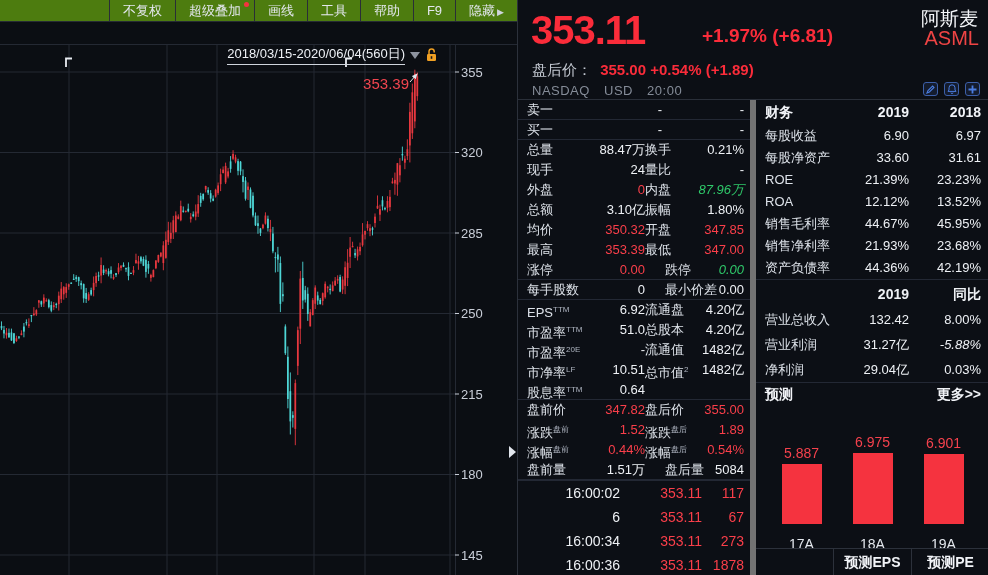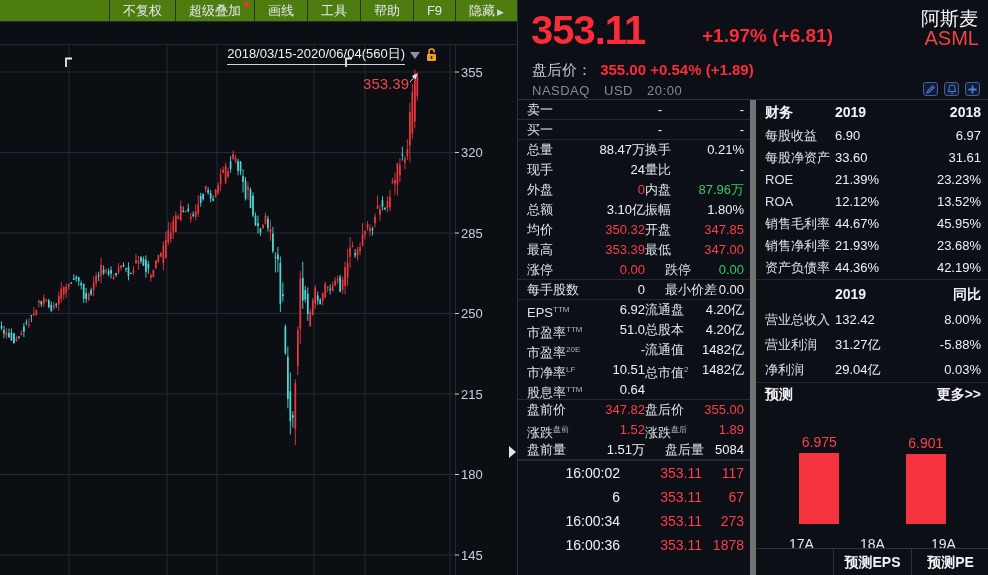--- a/index.html
+++ b/index.html
@@ -51,34 +51,34 @@
   .obprice { flex:1; text-align:right; color:#eef1f5; padding-right:42px; }
   .obvol { width:40px; text-align:right; color:#eef1f5; }
   .qrow { display:flex; height:20px; line-height:20px; padding-left:9px; }
   .qrow.sep { border-bottom:1px solid #232834;gap:20px; }
   .qcell { display:flex; }
   .qcell.c1 { width:118px; }
   .qcell.c2 { flex:1; padding-right:6px; }
   .qlab { color:#dde2e9; white-space:nowrap; }
   .qlab sup { font-size:8px; color:#aeb4c0; }
   .qval { flex:1; text-align:right; white-space:nowrap; }
-  .w { color:#eef1f5; } .r { color:#fa3f4a; } .g { color:#2fc96a; }
+  .w { color:#eef1f5; } .r { color:#fa3f4a; } .g { color:#2fc96a;font-style:italic; }
   .ticks { border-top:1px solid #232834; }
   .tickrow { display:flex; height:24px; line-height:24px; font-size:14px; }
   .tick-time { width:102px; text-align:right; color:#eef1f5; }
   .tick-price { width:82px; text-align:right; color:#fa3f4a; }
   .tick-vol { flex:1; text-align:right; color:#fa3f4a; padding-right:6px; }
 
   
   .fin-col { position:absolute; left:238px; top:100px; width:233px; height:475px; font-size:13px; }
   .finrow { display:flex; height:22px; line-height:22px; padding:0 8px 0 9px; }
   .finrow.head { font-weight:bold; font-size:14px; height:25px; line-height:25px; color:#f2f4f8; }
   .fin-l { flex:1; color:#dde2e9; white-space:nowrap; }
   .finrow.head .fin-l { color:#f2f4f8; }
-  .fin-v1 { width:74px; text-align:left; color:#eef1f5; }
+  .fin-v1 { width:74px; text-align:right; color:#eef1f5; }
   .fin-v2 { width:72px; text-align:right; color:#eef1f5; }
   .finrow.head .fin-v1, .finrow.head .fin-v2 { color:#f2f4f8; }
   .growth { border-top:1px solid #232834; padding-top:2px; }
   .growrow { display:flex; height:25px; line-height:25px; padding:0 8px 0 9px; }
   .growrow.head { font-weight:bold; font-size:14px; color:#f2f4f8; }
   .forecast-bar-row { border-top:1px solid #232834; display:flex; justify-content:space-between;
                       height:22px; line-height:22px; padding:0 8px 0 9px; font-weight:bold; font-size:14px; }
   .fc-title { color:#f2f4f8; }
   .fc-more { color:#f2f4f8; cursor:pointer; }
   .bars { height:112px; margin-top:8px; display:flex; align-items:flex-end; padding:0 10px; }
@@ -689,20 +689,30 @@
         <div class="qrow">
           <div class="qcell c1">
             <span class="qlab">涨跌<sup>盘前</sup></span>
             <span class="qval r">1.52</span>
           </div>
           <div class="qcell c2">
             <span class="qlab">涨跌<sup>盘后</sup></span>
             <span class="qval r">1.89</span>
           </div>
         </div>
+        <div class="qrow">
+          <div class="qcell c1">
+            <span class="qlab">涨幅<sup>盘前</sup></span>
+            <span class="qval r">0.44%</span>
+          </div>
+          <div class="qcell c2">
+            <span class="qlab">涨幅<sup>盘后</sup></span>
+            <span class="qval r">0.54%</span>
+          </div>
+        </div>
         <div class="qrow sep">
           <div class="qcell c1">
             <span class="qlab">盘前量</span>
             <span class="qval w">1.51万</span>
           </div>
           <div class="qcell c2">
             <span class="qlab">盘后量</span>
             <span class="qval w">5084</span>
           </div>
         </div>
@@ -794,20 +804,24 @@
           <span class="fin-l">净利润</span>
           <span class="fin-v1">29.04亿</span>
           <span class="fin-v2 r">0.03%</span>
         </div>
       </div>
     <div class="forecast-bar-row">
       <span class="fc-title">预测</span>
       <span class="fc-more">更多&gt;&gt;</span>
     </div>
     <div class="bars" id="fc-bars">
+        <div class="bar-slot">
+          <div class="bar-val">5.887</div>
+          <div class="bar-rect" style="height: 59.9px; background: rgb(245, 51, 63);"></div>
+        </div>
         <div class="bar-slot">
           <div class="bar-val">6.975</div>
           <div class="bar-rect" style="height: 71px; background: rgb(245, 51, 63);"></div>
         </div>
         <div class="bar-slot">
           <div class="bar-val">6.901</div>
           <div class="bar-rect" style="height: 70.2px; background: rgb(245, 51, 63);"></div>
         </div>
       </div>
     <div class="bar-cats" id="fc-cats">

